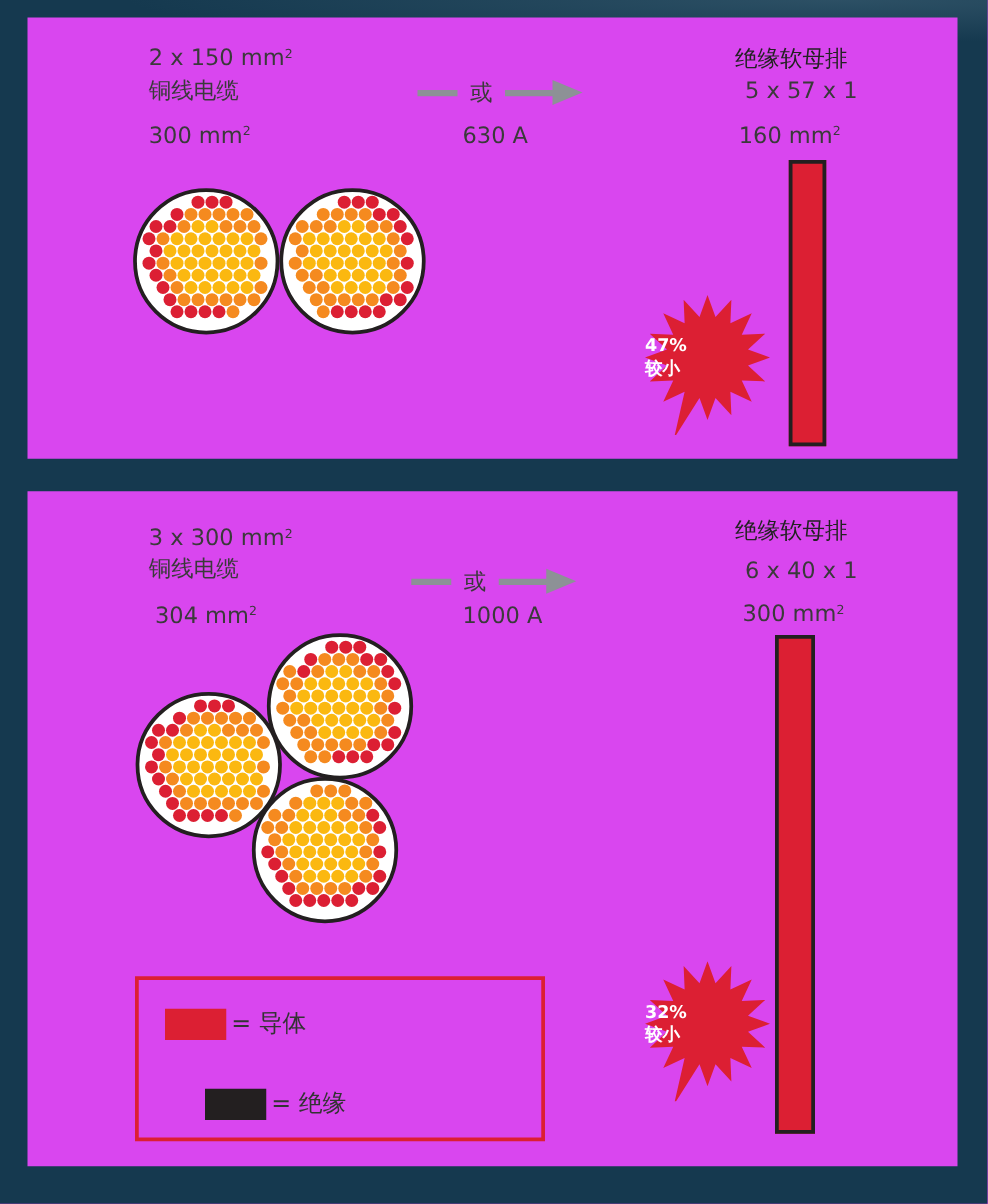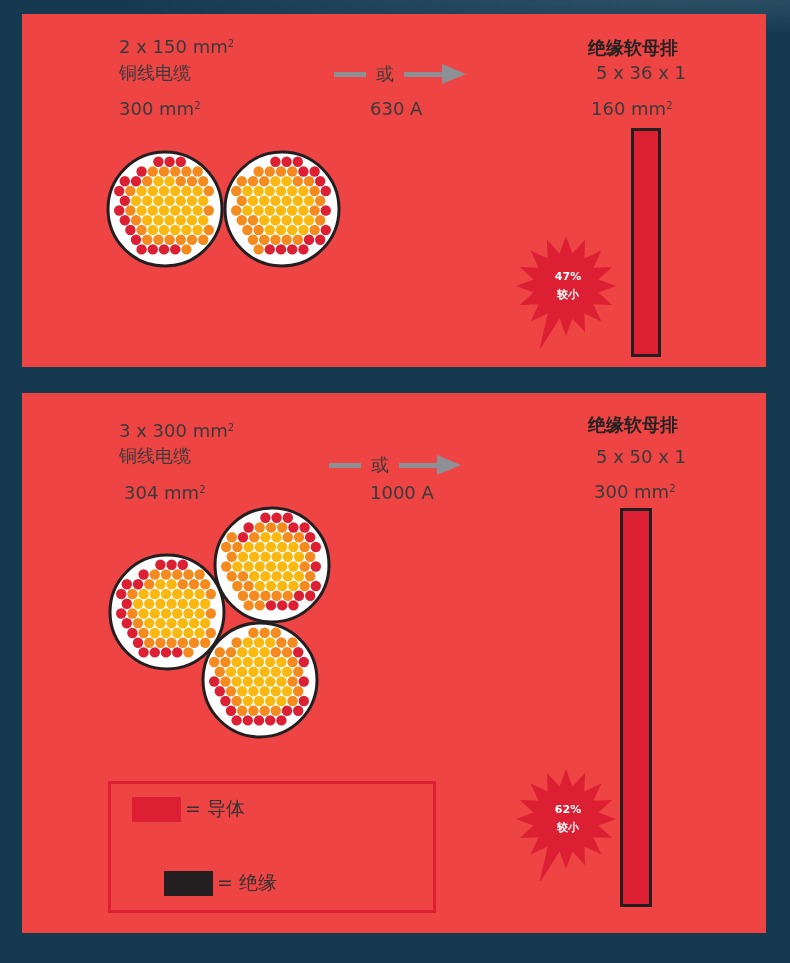--- a/index.html
+++ b/index.html
@@ -1,34 +1,34 @@
 <!DOCTYPE html>
 <html><head>
 <meta charset="utf-8">
 <style>
   html,body{margin:0;padding:0;}
   body{width:790px;height:963px;background:#15394f;position:relative;overflow:hidden;
        font-family:"DejaVu Sans","Liberation Sans",sans-serif;color:#333;}
   .bg-glow{position:absolute;left:0;top:0;width:790px;height:40px;
        background:radial-gradient(ellipse at 85% 0%, rgba(60,95,115,0.6), rgba(21,57,79,0) 60%);}
-  .panel{position:absolute;left:22px;width:744px;background:#ef4444;}
+  .panel{position:absolute;left:22px;width:744px;background:#d946ef;}
   #panel1{top:14px;height:353px;}
   #panel2{top:393px;height:540px;}
   .txt{position:absolute;font-size:18px;color:#3a3a3a;white-space:nowrap;line-height:22px;}
   .txt sup{font-size:10px;vertical-align:top;position:relative;top:-3px;}
-  .bold{font-weight:bold;color:#222;text-align:right;}
+  .bold{font-weight:normal;color:#222;text-align:right;}
   .arrow-row{position:absolute;display:flex;align-items:center;gap:10px;}
   .dash{width:32px;height:5px;background:#8d9196;}
   .or{font-size:18px;color:#3a3a3a;}
   .arrow-line{width:40px;height:5px;background:#8d9196;}
   .arrow-head{width:0;height:0;border-top:10px solid transparent;border-bottom:10px solid transparent;border-left:24px solid #8d9196;margin-left:-2px;}
   .busbar{position:absolute;background:#dc1f33;border:3px solid #231f20;box-sizing:border-box;}
   .burst{position:absolute;}
   .burst-text{position:absolute;left:0;top:0;width:100%;height:100%;display:flex;flex-direction:column;
-        align-items:center;justify-content:center;color:#fff;font-weight:bold;font-size:11px;line-height:18px;}
+        justify-content:center;color:#fff;font-weight:bold;font-size:14px;line-height:18px;}
   .legend{position:absolute;left:86px;top:388px;width:328px;height:132px;border:3px solid #dc1f33;box-sizing:border-box;}
   .leg-row{position:absolute;left:21px;display:flex;align-items:center;}
   .sw{height:25px;}
   .leg-label{font-size:19px;color:#333;margin-left:4px;}
   svg.cables{position:absolute;left:0;top:0;}
 </style>
 </head>
 <body>
 
 <div class="bg-glow"></div>
@@ -42,21 +42,21 @@
     <div class="dash"></div>
     <span class="or">或</span>
     <div style="display:flex;align-items:center;">
         <div class="arrow-line"></div>
         <div class="arrow-head"></div>
       </div>
   </div>
   <div class="txt" style="left:348px;top:84px;text-align:center;">630 A</div>
 
   <div class="txt bold" style="left:566px;top:23px;">绝缘软母排</div>
-  <div class="txt" style="left:574px;top:48px;">5 x 36 x 1</div>
+  <div class="txt" style="left:574px;top:48px;">5 x 57 x 1</div>
   <div class="txt" style="left:569px;top:84px;"><span>160 mm</span><sup>2</sup></div>
 
   <svg class="cables" width="746" height="353">
     <g id="c1a">
         <circle cx="143" cy="195" r="57" fill="#fff" stroke="#231f20" stroke-width="3"></circle>
         <circle cx="136.4" cy="147.7" r="5.2" fill="#dc1f33"></circle>
         <circle cx="147.6" cy="147.7" r="5.2" fill="#dc1f33"></circle>
         <circle cx="158.8" cy="147.7" r="5.2" fill="#dc1f33"></circle>
         <circle cx="119.6" cy="157.5" r="5.2" fill="#dc1f33"></circle>
         <circle cx="130.8" cy="157.5" r="5.2" fill="#f58a1f"></circle>
@@ -225,21 +225,21 @@
     <div class="dash"></div>
     <span class="or">或</span>
     <div style="display:flex;align-items:center;">
         <div class="arrow-line"></div>
         <div class="arrow-head"></div>
       </div>
   </div>
   <div class="txt" style="left:348px;top:89px;">1000 A</div>
 
   <div class="txt bold" style="left:566px;top:21px;">绝缘软母排</div>
-  <div class="txt" style="left:574px;top:53px;">5 x 50 x 1</div>
+  <div class="txt" style="left:574px;top:53px;">6 x 40 x 1</div>
   <div class="txt" style="left:572px;top:88px;"><span>300 mm</span><sup>2</sup></div>
 
   <svg class="cables" width="746" height="540">
     <g id="c2a">
         <circle cx="145" cy="219" r="57" fill="#fff" stroke="#231f20" stroke-width="3"></circle>
         <circle cx="138.4" cy="171.7" r="5.2" fill="#dc1f33"></circle>
         <circle cx="149.6" cy="171.7" r="5.2" fill="#dc1f33"></circle>
         <circle cx="160.8" cy="171.7" r="5.2" fill="#dc1f33"></circle>
         <circle cx="121.6" cy="181.5" r="5.2" fill="#dc1f33"></circle>
         <circle cx="132.8" cy="181.5" r="5.2" fill="#f58a1f"></circle>
@@ -460,27 +460,27 @@
       </g>
   </svg>
 
   <div class="busbar" style="left:598px;top:115px;width:32px;height:399px;"></div>
 
   <div class="burst" style="left:494px;top:376px;width:104px;height:112px;">
     <svg width="104" height="112">
         <polygon class="star" points="50.0,0.0 56.4,17.6 69.1,3.8 68.3,22.6 85.4,14.6 77.4,31.7 96.2,30.9 82.4,43.6 100.0,50.0 82.4,56.4 96.2,69.1 77.4,68.3 85.4,85.4 68.3,77.4 69.1,96.2 56.4,82.4 50.0,100.0 43.6,82.4 23.2,114.7 31.7,77.4 14.6,85.4 22.6,68.3 3.8,69.1 17.6,56.4 0.0,50.0 17.6,43.6 3.8,30.9 22.6,31.7 14.6,14.6 31.7,22.6 30.9,3.8 43.6,17.6" fill="#dc1f33"></polygon>
       </svg>
     <div class="burst-text" style="height:100px;">
-      <span>62%</span>
+      <span>32%</span>
       <span>较小</span>
     </div>
   </div>
 
   <div class="legend">
-    <div class="leg-row" style="top:12px;">
+    <div class="leg-row" style="top:22px;">
       <div class="sw" style="width:49px;background:#dc1f33;"></div>
       <span class="leg-label">= 导体</span>
     </div>
     <div class="leg-row" style="top:86px;padding-left:32px;">
       <div class="sw" style="width:49px;background:#231f20;"></div>
       <span class="leg-label">= 绝缘</span>
     </div>
   </div>
 </div>
 

